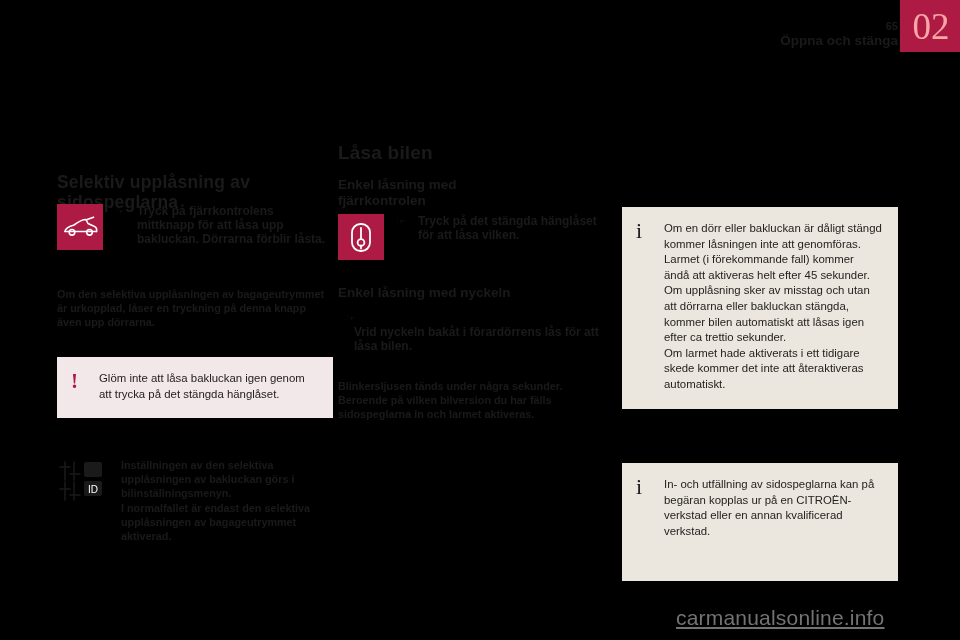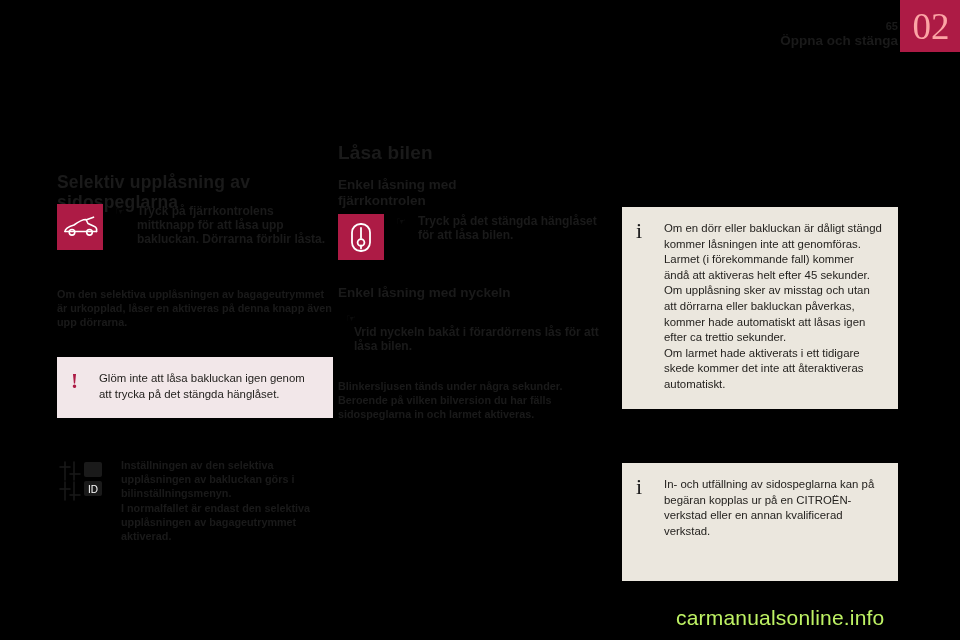--- a/index.html
+++ b/index.html
@@ -169,23 +169,24 @@
     width: 58px;
     height: 46px;
   }
 
   
   .watermark {
     position: absolute;
     left: 676px;
     top: 606px;
     font-size: 21px;
-    color: #bef264;
+    color: #737373;
     letter-spacing: .2px;
     font-family: "Liberation Sans", sans-serif;
+    text-decoration: underline;
   }
 </style>
 </head>
 <body>
 
 <div class="page">
 
   <div class="chapter-tab"></div>
   <div class="chapter-number">02</div>
   <div class="header-pagenum">65</div>
@@ -204,21 +205,21 @@
             <path d="M29.5 15.8 L36.5 13.2"></path>
             <circle cx="15" cy="28.3" r="2.8"></circle>
             <circle cx="32.5" cy="28.3" r="2.8"></circle>
           </g>
         </svg>
       </div>
       <div class="pointer-glyph" style="padding-left:12px;">☞</div>
       <div class="bullet-text body-text">Tryck på fjärrkontrolens mittknapp för att låsa upp bakluckan. Dörrarna förblir låsta.</div>
     </div>
 
-    <div class="plain-text" style="position:absolute; top:287px; left:0; width:276px;">Om den selektiva upplåsningen av bagageutrymmet är urkopplad, låser en aktiveras på denna knapp även upp dörrarna.</div>
+    <div class="plain-text" style="position:absolute; top:287px; left:0; width:276px;">Om den selektiva upplåsningen av bagageutrymmet är urkopplad, låser en tryckning på denna knapp även upp dörrarna.</div>
 
     <div class="note-box warn" style="position:absolute; top:357px; left:0; width:276px;">
       <div class="note-glyph warn">!</div>
       <div class="note-text">Glöm inte att låsa bakluckan igen genom att trycka på det stängda hänglåset.</div>
     </div>
 
     <div class="settings-row" style="position:absolute; top:458px; left:0; width:276px;">
       <div class="settings-icon">
         <svg width="58" height="46" viewBox="0 0 58 46">
           <g stroke="#1a1a1a" stroke-width="1.5" fill="none" stroke-linecap="round">
@@ -254,40 +255,40 @@
         <svg width="46" height="46" viewBox="0 0 46 46">
           <g fill="none" stroke="#ffffff" stroke-width="1.8" stroke-linecap="round">
             <rect x="14" y="10" width="18" height="27" rx="8.5"></rect>
             <line x1="23" y1="14" x2="23" y2="24"></line>
             <circle cx="23" cy="28.5" r="3.4"></circle>
             <line x1="23" y1="31.5" x2="23" y2="34.5"></line>
           </g>
         </svg>
       </div>
       <div class="pointer-glyph" style="padding-left:12px;">☞</div>
-      <div class="bullet-text body-text">Tryck på det stängda hänglåset för att låsa bilen.</div>
+      <div class="bullet-text body-text">Tryck på det stängda hänglåset för att låsa vilken.</div>
     </div>
 
     <div class="h2" style="position:absolute; top:285px; left:0; width:276px;">Enkel låsning med nyckeln</div>
 
     <div class="bullet-row" style="position:absolute; top:311px; left:8px; width:276px;flex-direction:column;">
       <div class="pointer-glyph" style="padding-left:0px; width:22px;">☞</div>
       <div class="bullet-text body-text" style="padding-left:8px;">Vrid nyckeln bakåt i förardörrens lås för att låsa bilen.</div>
     </div>
 
     <div class="plain-text" style="position:absolute; top:379px; left:0; width:276px;">Blinkersljusen tänds under några sekunder. Beroende på vilken bilversion du har fälls sidospeglarna in och larmet aktiveras.</div>
   </div>
 
   <div class="col col-right">
 
     <div class="note-box" style="position:absolute; top:207px; left:0; width:276px;">
       <div class="note-glyph">i</div>
       <div class="note-text">Om en dörr eller bakluckan är dåligt stängd kommer låsningen inte att genomföras.</div>
       <div class="note-text">Larmet (i förekommande fall) kommer ändå att aktiveras helt efter 45 sekunder.</div>
-      <div class="note-text">Om upplåsning sker av misstag och utan att dörrarna eller bakluckan påverkas, kommer hade automatiskt att låsas igen efter ca trettio sekunder.</div>
+      <div class="note-text">Om upplåsning sker av misstag och utan att dörrarna eller bakluckan stängda, kommer bilen automatiskt att låsas igen efter ca trettio sekunder.</div>
       <div class="note-text">Om larmet hade aktiverats i ett tidigare skede kommer det inte att återaktiveras automatiskt.</div>
     </div>
 
     <div class="note-box" style="position:absolute; top:463px; left:0; width:276px; padding-bottom:42px;">
       <div class="note-glyph">i</div>
       <div class="note-text">In- och utfällning av sidospeglarna kan på begäran kopplas ur på en CITROËN-verkstad eller en annan kvalificerad verkstad.</div>
     </div>
   </div>
 
   <div class="watermark">carmanualsonline.info</div>

